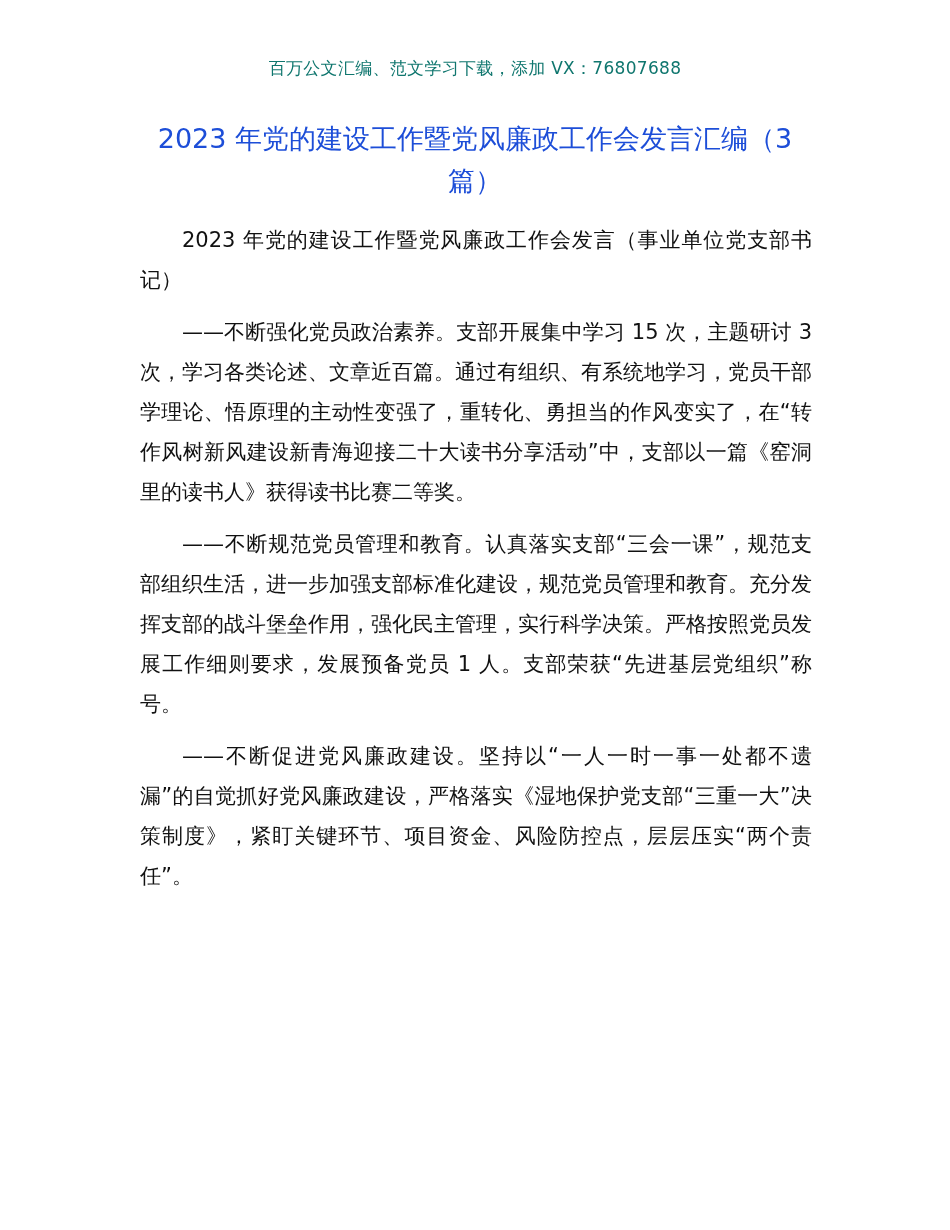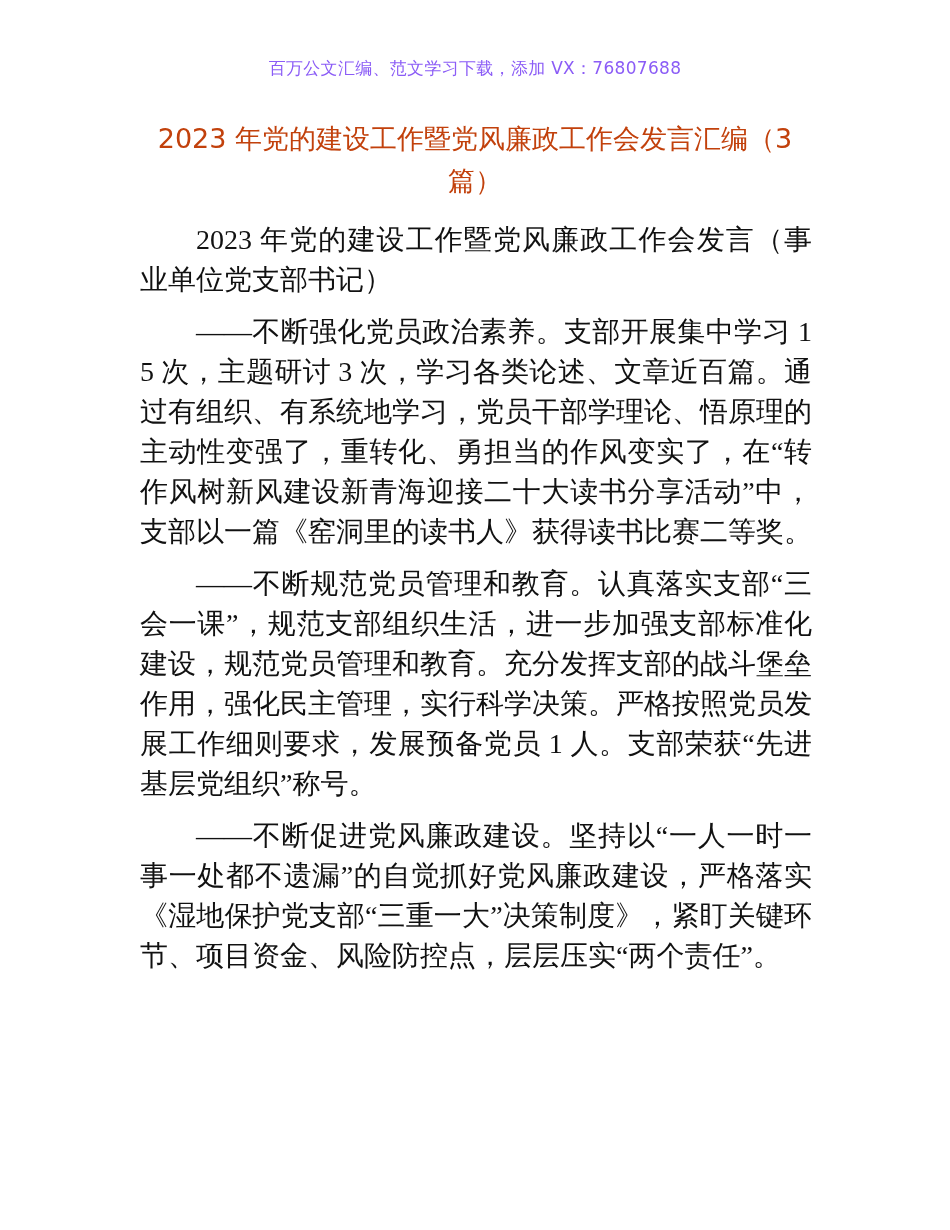--- a/index.html
+++ b/index.html
@@ -1,24 +1,24 @@
 <!DOCTYPE html>
 <html><head>
 <meta charset="utf-8">
 <style>
   html, body { margin:0; padding:0; background:#ffffff; }
   body { width:950px; height:1230px; position:relative; overflow:hidden;
          font-family:"DejaVu Sans","Liberation Sans",sans-serif; color:#111; }
   .banner { position:absolute; top:57px; left:0; width:950px; text-align:center;
-            color:#8b5cf6; font-size:17px; letter-spacing:0.3px; }
+            color:#0f766e; font-size:17px; letter-spacing:0.3px; }
   .title { position:absolute; top:118px; left:130px; width:690px; text-align:center;
-           font-size:27px; line-height:42px; color:#c2410c; }
+           font-size:27px; line-height:42px; color:#1d4ed8; }
   .body-text { position:absolute; top:220px; left:140px; width:672px; }
-  .para { font-size:28px; line-height:40px; text-indent:2em; margin:0 0 12px 0;
-          text-align:justify; word-break:break-all;font-family:Liberation Serif, serif; }
+  .para { font-size:21px; line-height:40px; text-indent:2em; margin:0 0 12px 0;
+          text-align:justify; word-break:break-all; }
 </style>
 </head>
 <body>
 
 <div class="banner">百万公文汇编、范文学习下载，添加 VX：76807688</div>
 
 <div class="title">2023 年党的建设工作暨党风廉政工作会发言汇编（3 篇）</div>
 
 <div class="body-text">
   <p class="para">2023 年党的建设工作暨党风廉政工作会发言（事业单位党支部书记）</p>

